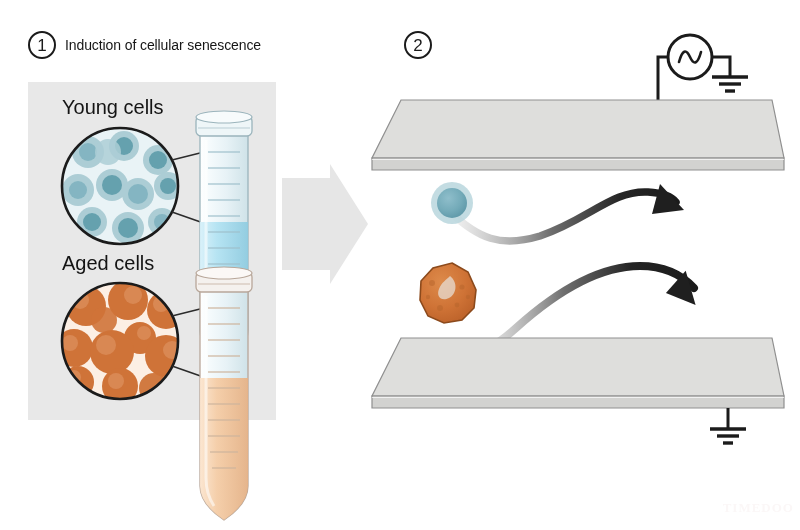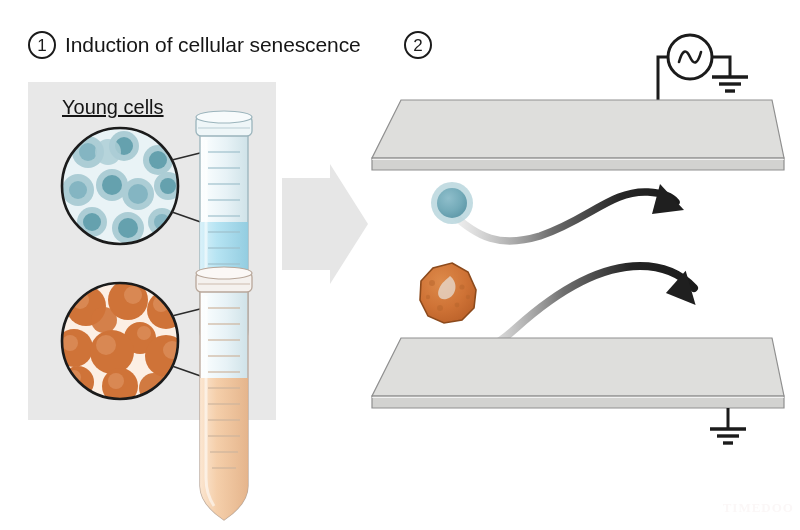--- a/index.html
+++ b/index.html
@@ -3,26 +3,26 @@
 <meta charset="utf-8">
 <style>
   html,body{margin:0;padding:0;background:#ffffff;}
   body{width:800px;height:530px;position:relative;overflow:hidden;
        font-family:"Liberation Sans",sans-serif;color:#1a1a1a;}
   #figure{position:absolute;left:0;top:0;width:800px;height:530px;}
   .hdr{position:absolute;display:flex;align-items:center;gap:9px;}
   .badge{width:28px;height:28px;border:2px solid #1b1b1b;border-radius:50%;
          display:flex;align-items:center;justify-content:center;
          font-size:17px;line-height:1;color:#1b1b1b;box-sizing:border-box;}
-  .hdr-label{font-size:21px;color:#161616;white-space:nowrap;letter-spacing:-0.1px;}
+  .hdr-label{font-size:14px;color:#161616;white-space:nowrap;letter-spacing:-0.1px;}
   #hdr1{left:28px;top:31px;}
   #hdr2{left:404px;top:31px;}
   #panel-left{position:absolute;left:28px;top:82px;width:248px;height:338px;
               background:#e8e8e8;}
-  .panel-title{position:absolute;font-size:20px;color:#141414;white-space:nowrap;text-decoration:underline;}
+  .panel-title{position:absolute;font-size:20px;color:#141414;white-space:nowrap;}
   #title-young{left:62px;top:96px;}
   #title-aged{left:62px;top:252px;}
   svg{display:block;overflow:visible;}
   #wm{position:absolute;right:6px;bottom:14px;font-family:"Liberation Serif",serif;
       font-weight:bold;font-size:13px;letter-spacing:1px;color:#fbf7f7;}
 </style>
 </head>
 <body>
 
 <div id="figure">
@@ -32,20 +32,21 @@
     <span class="hdr-label">Induction of cellular senescence</span>
   </div>
 
   <div class="hdr" id="hdr2">
     <span class="badge">2</span>
   </div>
 
   <div id="panel-left"></div>
 
   <div class="panel-title" id="title-young">Young cells</div>
+  <div class="panel-title" id="title-aged">Aged cells</div>
 
   <svg id="art" width="800" height="530" viewBox="0 0 800 530" style="position:absolute;left:0;top:0">
     <defs>
       <clipPath id="clipYoungDish">
           <circle cx="120" cy="186" r="58"></circle>
         </clipPath>
       <clipPath id="clipAgedDish">
           <circle cx="120" cy="341" r="58"></circle>
         </clipPath>
 

